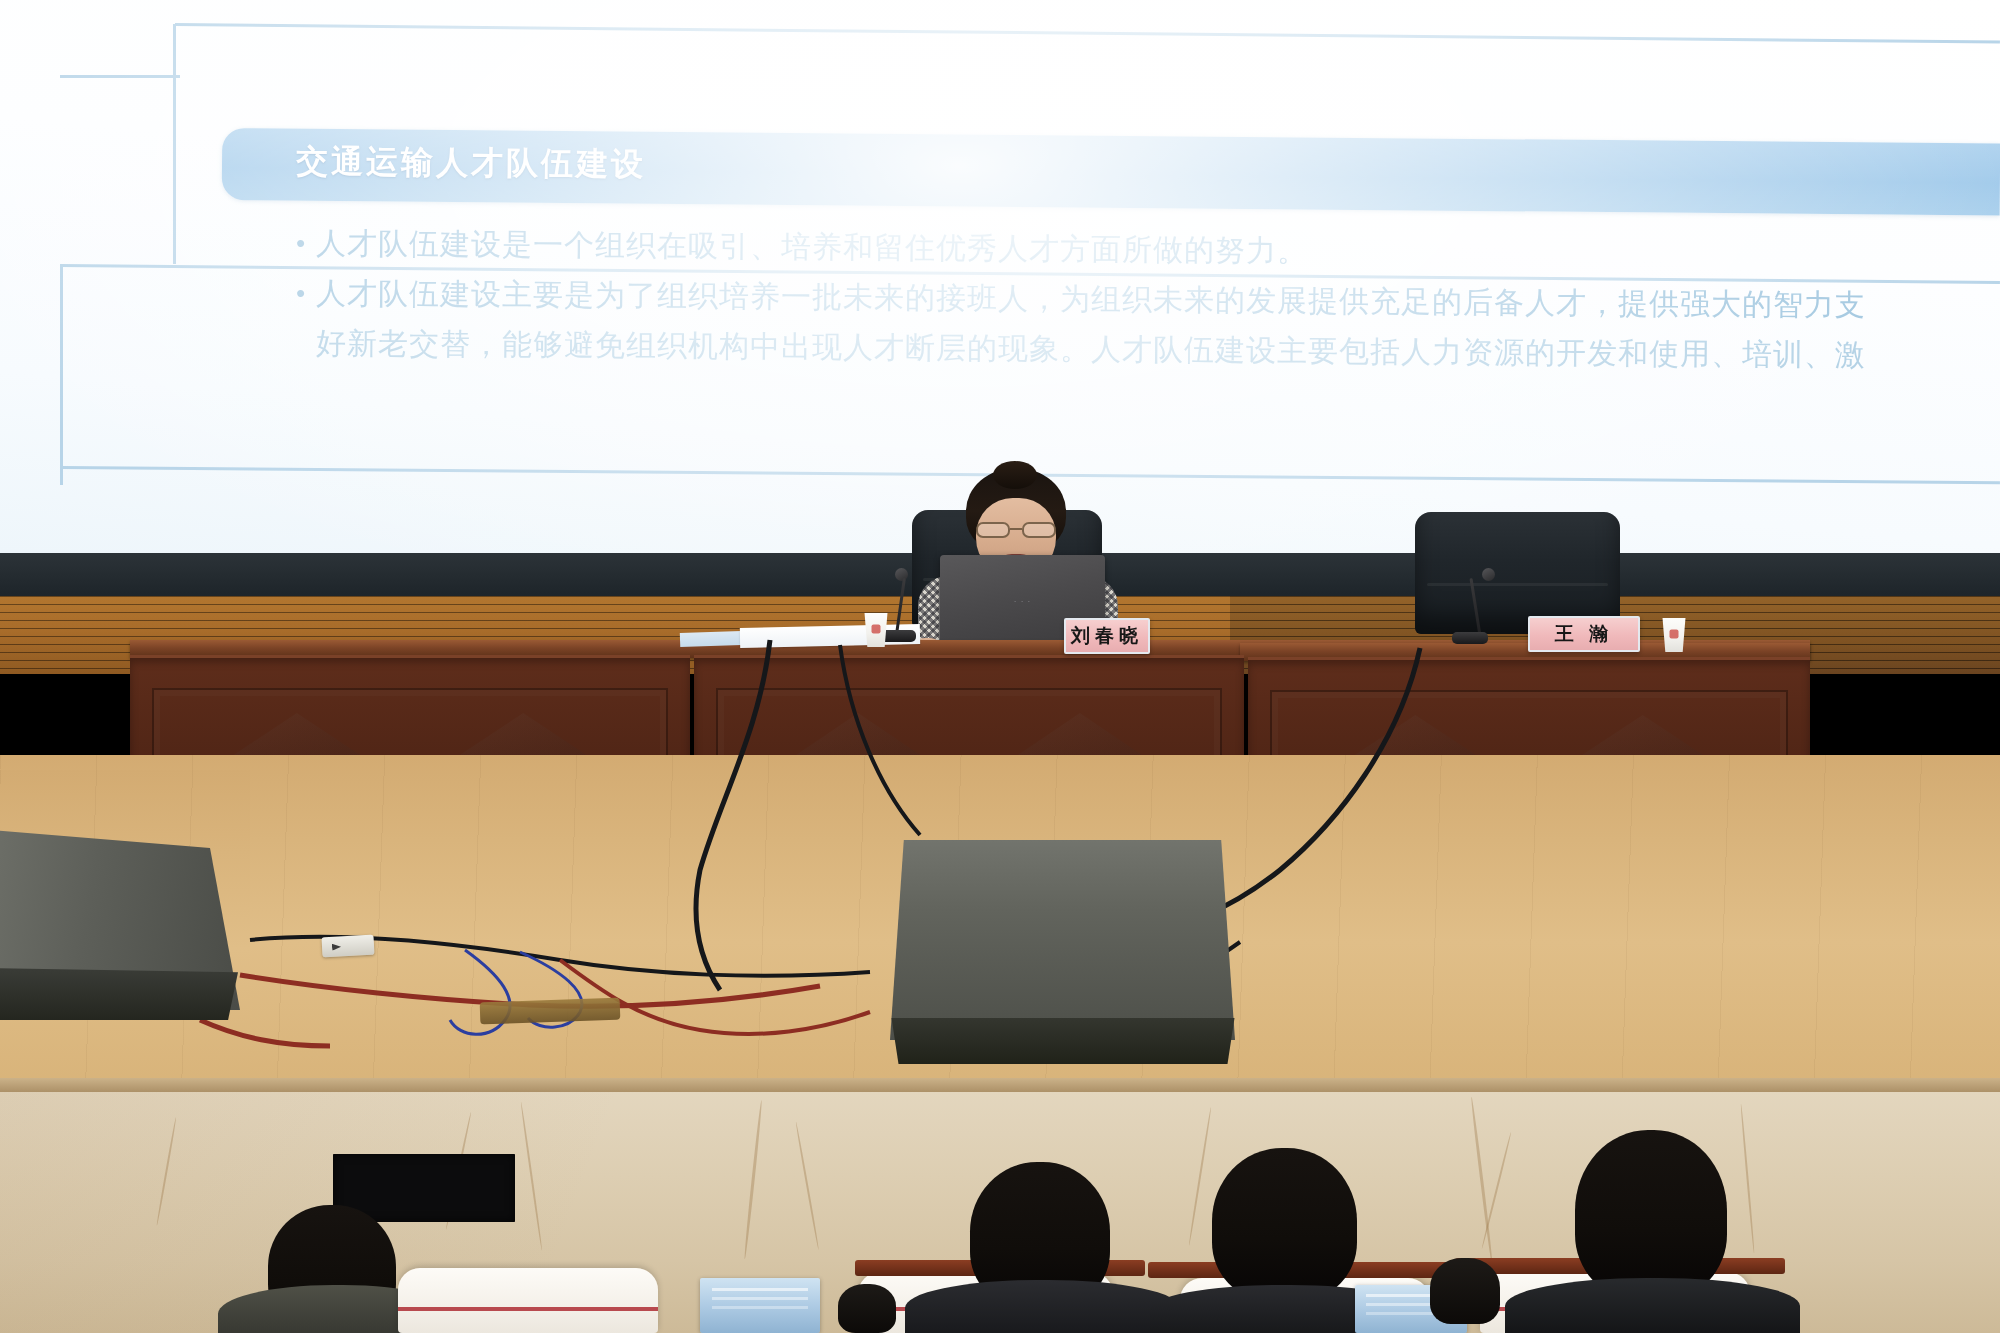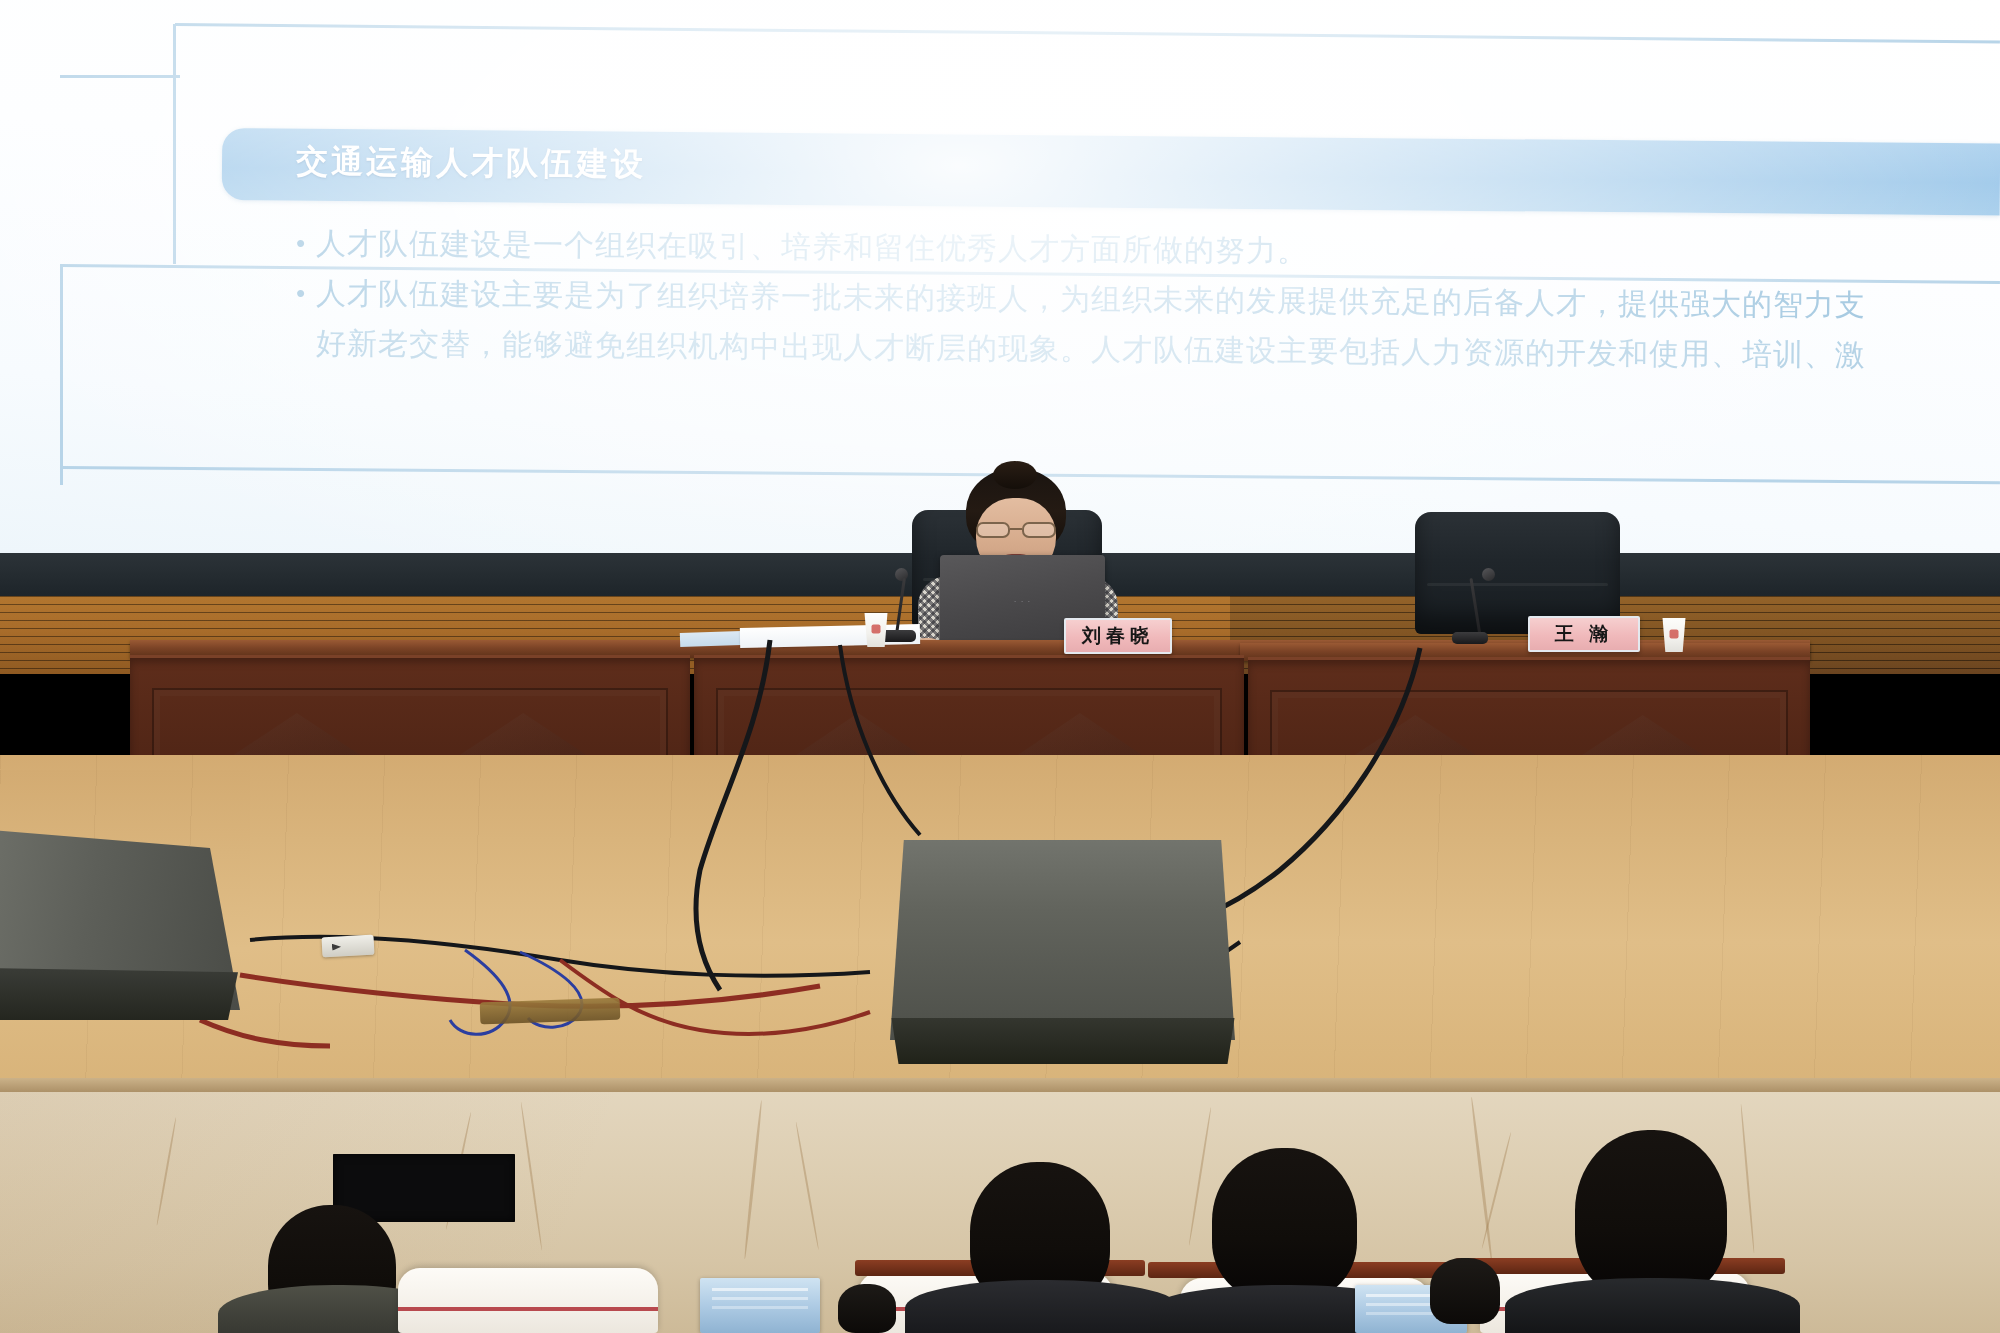--- a/index.html
+++ b/index.html
@@ -214,21 +214,21 @@
     background:linear-gradient(180deg,#f6cfcf 0%, #f0b9bb 55%, #e8adb0 100%);
     border:2px solid #e4e9ef;
     border-radius:2px;
     display:flex; align-items:center; justify-content:center;
     box-shadow:0 2px 4px rgba(0,0,0,.28);
   }
   .name-plate span {
     font-size:19px; color:#171717; letter-spacing:5px; font-weight:600;
     white-space:nowrap;
   }
-  .plate-liu { left:1064px; top:618px; width:108px; }
+  .plate-liu { left:1064px; top:618px; width:86px; }
   .plate-wang{ left:1528px; top:616px; width:112px; }
 
   .paper-cup {
     position:absolute; width:28px; height:34px;
     background:linear-gradient(180deg,#fdfdfb 0%, #f2f1ed 60%, #e2e1dc 100%);
     clip-path:polygon(9% 0%, 91% 0%, 81% 100%, 19% 100%);
     box-shadow:0 1px 3px rgba(0,0,0,.2);
   }
   .cup-logo {
     position:absolute; left:50%; top:48%; transform:translate(-50%,-50%);

